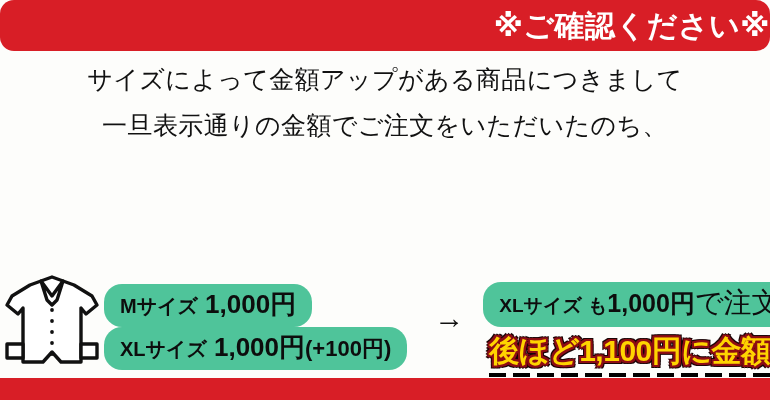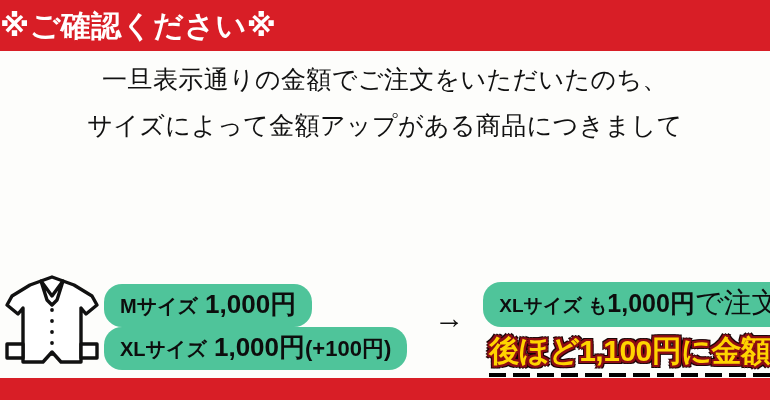--- a/index.html
+++ b/index.html
@@ -8,21 +8,21 @@
     background:#fdfdfb;
     font-family:"Liberation Sans","DejaVu Sans",sans-serif;
     overflow:hidden;
     position:relative;
   }
 
   
   .header-bar{
     position:absolute; left:0; top:0; width:770px; height:51px;
     background:#d81e26;
-    display:flex; align-items:center; justify-content:flex-start;
+    display:flex; align-items:center; justify-content:flex-end;border-radius:14px;
   }
   .header-title{
     color:#ffffff;
     font-size:30px;
     font-weight:bold;
     letter-spacing:0.5px;
     line-height:1;
     white-space:nowrap;
   }
 
@@ -131,22 +131,22 @@
   }
 </style>
 </head>
 <body>
 
 <div class="header-bar">
   <div class="header-title">※ご確認ください※</div>
 </div>
 
 <div class="notice-block">
+  <div class="notice-line">サイズによって金額アップがある商品につきまして</div>
   <div class="notice-line">一旦表示通りの金額でご注文をいただいたのち、</div>
-  <div class="notice-line">サイズによって金額アップがある商品につきまして</div>
 </div>
 
 <div class="compare-zone">
 
   <div class="shirt-wrap">
     <svg width="104" height="96" viewBox="0 0 104 96">
       <g fill="#ffffff" stroke="#111111" stroke-width="3.4" stroke-linejoin="round" stroke-linecap="round">
         <path d="M41 7 L52 3 L63 7 L74 11 L92 22 L97 31 L86 40 L81 34 L81 88 L61 88 L52 78 L43 88 L23 88 L23 34 L18 40 L7 31 L12 22 L30 11 Z"></path>
         <path d="M41 7 L52 22 L63 7 L63 7 L57 26 L52 31 L47 26 Z"></path>
         <path d="M23 70 L7 70 L7 84 L23 84 Z"></path>

